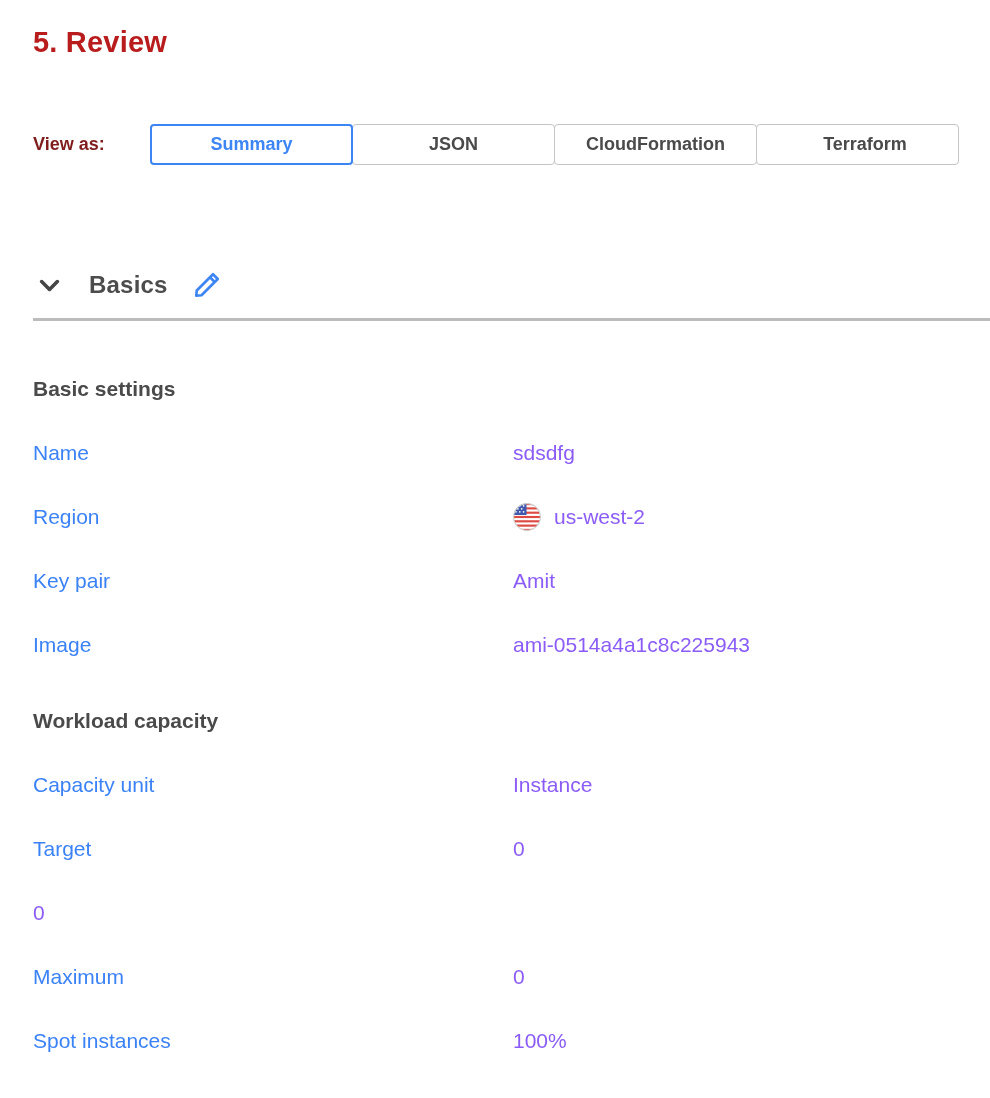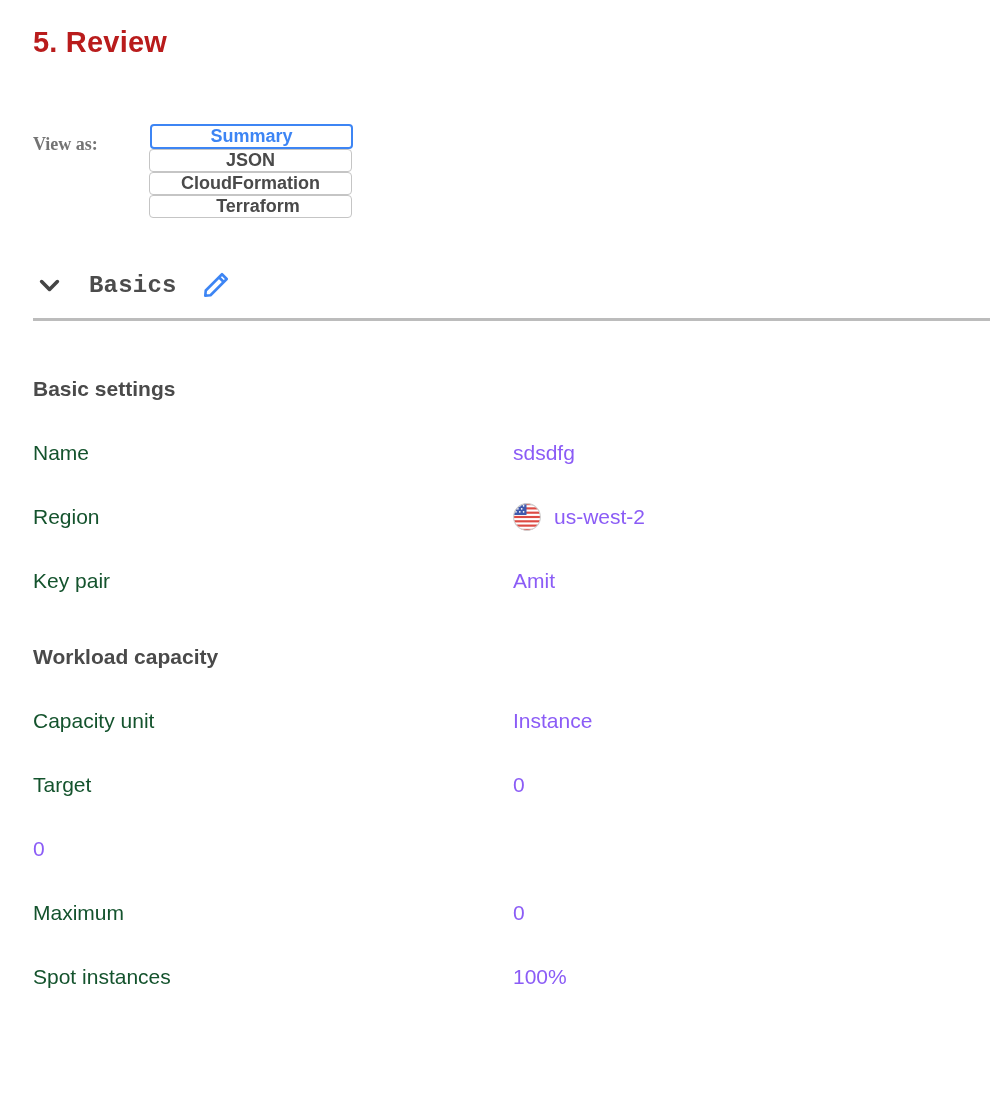--- a/index.html
+++ b/index.html
@@ -28,28 +28,26 @@
   
   .view-as-row {
     margin-top: 66px;
     display: flex;
     align-items: center;
     height: 41px;
   }
   .view-as-label {
     font-size: 18px;
     font-weight: 700;
-    color: #737373;
+    color: #7f1d1d;
     width: 117px;
-    font-family: Liberation Serif, serif;
   }
   .tab-group {
     display: flex;
     height: 41px;
-    flex-direction: column;
   }
   .tab {
     width: 203px;
     height: 41px;
     background: #ffffff;
     border: 1px solid #c5c5c5;
     font-family: "Liberation Sans", sans-serif;
     font-size: 18px;
     font-weight: 700;
     color: #4a4a4a;
@@ -68,21 +66,20 @@
     border-radius: 4px;
     position: relative;
     z-index: 2;
   }
   
   .section-header {
     margin-top: 104px;
     display: flex;
     align-items: center;
     height: 32px;
-    font-family: Liberation Mono, monospace;
   }
   .chevron-btn {
     width: 28px;
     height: 28px;
     display: flex;
     align-items: center;
     justify-content: center;
     cursor: pointer;
     margin-left: 2px;
   }
@@ -120,21 +117,21 @@
   .rows { margin-top: 20px; }
   .kv-row {
     display: flex;
     align-items: center;
     height: 64px;
   }
   .kv-label {
     width: 480px;
     font-size: 21px;
     font-weight: 400;
-    color: #14532d;
+    color: #3b82f6;
   }
   .kv-value {
     font-size: 21px;
     font-weight: 400;
     color: #8b5cf6;
     display: flex;
     align-items: center;
   }
   .flag-icon {
     width: 28px;
@@ -218,20 +215,24 @@
               <circle cx="14" cy="14" r="13.4" fill="none" stroke="#cfcfcf" stroke-width="1.1"></circle>
             </svg>
           </span>
           <span>us-west-2</span>
         </span>
       </div>
       <div class="kv-row">
         <span class="kv-label">Key pair</span>
         <span class="kv-value">Amit</span>
       </div>
+      <div class="kv-row">
+        <span class="kv-label">Image</span>
+        <span class="kv-value">ami-0514a4a1c8c225943</span>
+      </div>
     </div>
   </div>
 
   <div class="group">
     <h3 class="group-heading second">Workload capacity</h3>
     <div class="rows">
       <div class="kv-row">
         <span class="kv-label">Capacity unit</span>
         <span class="kv-value">Instance</span>
       </div>

